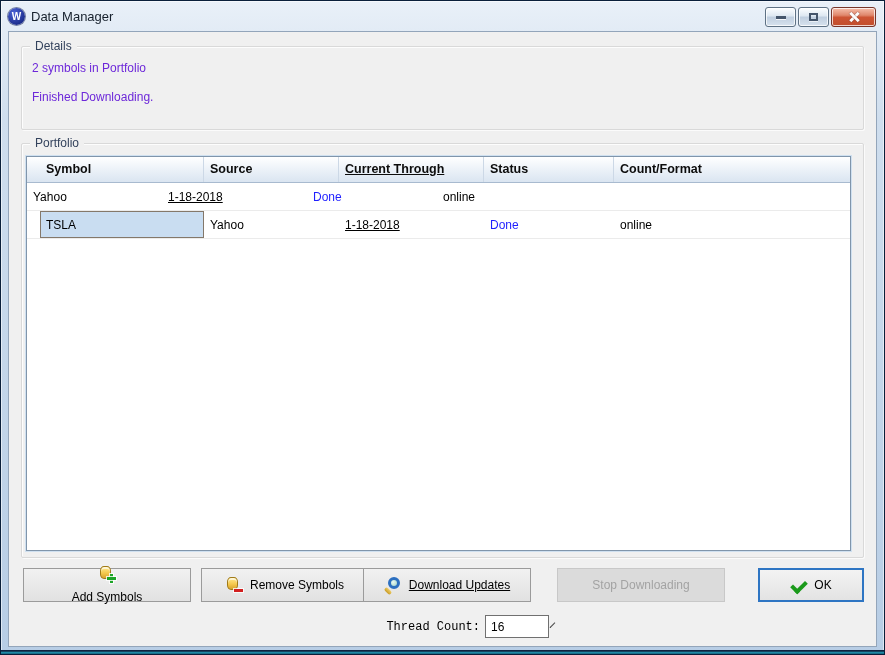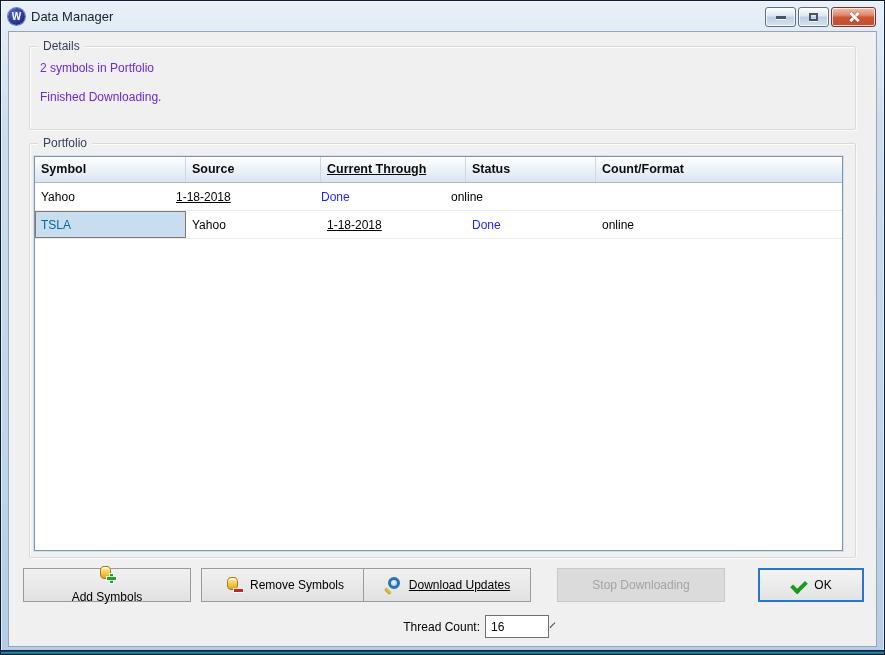--- a/index.html
+++ b/index.html
@@ -54,21 +54,21 @@
   .glyph-close::before,.glyph-close::after {
     content:''; position:absolute; left:5px; top:0; width:3px; height:12px;
     background:#fdfdfd; box-shadow:0 0 1px #5a190c;
   }
   .glyph-close::before { transform:rotate(45deg); }
   .glyph-close::after  { transform:rotate(-45deg); }
   
   .client {
     position:absolute; top:30px; left:7px; right:7px; bottom:7px;
     background:#f0f0f0; border:1px solid #93a5ba;
-    padding:0 20px;
+    padding:0 12px;
   }
   
   .groupbox {
     position:relative;
     border:1px solid #d9d9d9;
     box-shadow:inset 1px 1px 0 rgba(255,255,255,.85), 1px 1px 0 rgba(255,255,255,.7);
     border-radius:2px;
   }
   .group-label {
     position:absolute; top:-8px; left:8px;
@@ -97,27 +97,27 @@
     padding:5px 0 0 6px; border-right:1px solid #ccd8e6; height:100%;
   }
   .tr {
     display:flex; height:28px; flex:0 0 28px;
     border-bottom:1px solid #ebebeb;
     font-size:12px; color:#000; background:#fff;
   }
   .td {
     display:flex; align-items:center; padding-left:6px; height:100%;
   }
-  .c0 { width:151px; } .c1 { width:135px; } .c2 { width:145px;text-decoration:underline; }
+  .c0 { width:164px;margin-left:13px; } .c1 { width:135px; } .c2 { width:145px;text-decoration:underline; }
   .c3 { width:130px; } .c4 { flex:1; border-right:none; }
   .status-done { color:#1f1fff; }
   .cell-selected {
     background:#c9ddf1;
     box-shadow:inset 0 0 0 1px #84786a;
-    color:#0369a1;
+    color:#000000;
   }
   .grid-empty { flex:1; background:#fff; }
   
   .footer-buttons { position:absolute; top:536px; left:6px; right:6px; height:34px; }
   .btn {
     position:absolute; top:0; height:34px; width:168px;
     background:linear-gradient(180deg,#f1f1f1,#e1e1e1);
     border:1px solid #9b9b9b;
     font-family:"Liberation Sans",sans-serif; font-size:12px; color:#000;
     display:flex; align-items:center; justify-content:center; gap:8px;
@@ -161,21 +161,21 @@
     width:6px; height:11px;
     border-right:4px solid #1b9a1b; border-bottom:4px solid #1b9a1b;
     transform:rotate(45deg);
   }
   
   .thread-row {
     position:absolute; top:583px; left:6px; width:534px;
     display:flex; align-items:center; justify-content:flex-end; gap:5px;
     height:23px;
   }
-  .thread-label { font-size:12px; color:#000; }
+  .thread-label { font-size:12px; color:#000;font-family:Liberation Mono, monospace; }
   .combo {
     width:64px; height:23px;
     background:#fff; border:1px solid #707070;
     display:flex; align-items:center; justify-content:space-between;
     padding:0 5px 0 5px; font-size:12px; color:#000;gap:48px;
   }
   .chev { width:7px; height:7px; border-right:1.6px solid #4a4a4a; border-bottom:1.6px solid #4a4a4a; transform:rotate(45deg) translate(-1px,-1px); }
 </style>
 </head>
 <body>

